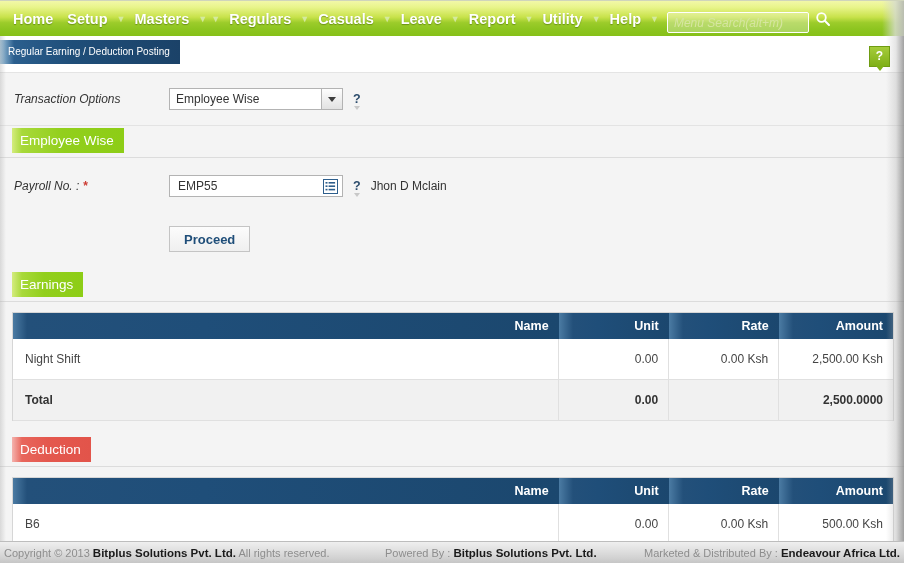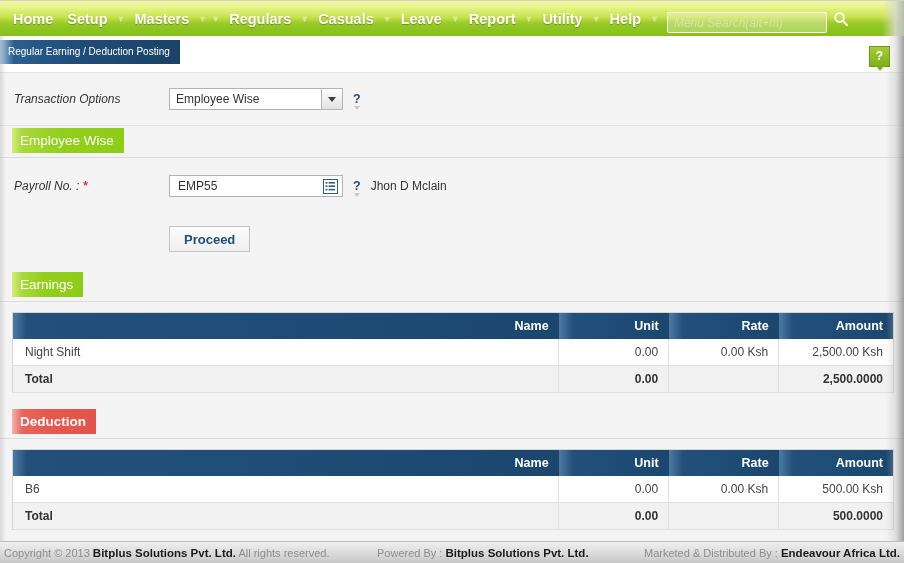--- a/index.html
+++ b/index.html
@@ -66,21 +66,21 @@
     line-height: 36px;
     opacity: .85;
   }
   .menu-search-wrap {
     position: relative;
     margin-left: 6px;
     display: flex;
     align-items: center;
   }
   .menu-search {
-    width: 160px;
+    width: 142px;
     height: 21px;
     border: 1px solid #ffffff;
     background: rgba(255,255,255,0.30);
     border-radius: 2px;
     font-family: "Liberation Sans", sans-serif;
     font-size: 12px;
     font-style: italic;
     color: #cfe38d;
     padding: 8px 6px;
     box-sizing: border-box;
@@ -278,21 +278,20 @@
     padding: 0 10px 0 8px;
     color: #ffffff;
     font-size: 13.5px;
     white-space: nowrap;
   }
   .sec-tag.green {
     background: linear-gradient(to right, #d4ec7e 0px, #a8d93a 10px, #92cf1c 45%, #8dcd16 100%);
   }
   .sec-tag.red {
     background: linear-gradient(to right, #f4b3ae 0px, #e8665c 10px, #e4584e 45%, #e2544a 100%);
-    font-weight: bold;
   }
 
   
   .tbl-wrap {
     margin: 10px 10px 0 12px;
     background: #ffffff;
     border: 1px solid #d6d6d6;
     border-bottom: none;
   }
   table.grid {
@@ -305,21 +304,21 @@
     color: #ffffff;
     font-weight: bold;
     font-size: 12.5px;
     height: 26px;
     text-align: right;
     padding: 0 10px;
     white-space: nowrap;
   }
   table.grid thead th.name-col { text-align: right; padding-left: 20px; }
   table.grid tbody td {
-    height: 26px;
+    height: 40px;
     padding: 0 10px;
     text-align: right;
     color: #444;
     border-bottom: 1px solid #e0e0e0;
     white-space: nowrap;
   }
   table.grid tbody td.name-col { text-align: left; padding-left: 12px; border-right: 1px solid #e0e0e0; }
   table.grid tbody td.unit-col { border-right: 1px solid #e0e0e0; }
   table.grid tbody td.rate-col { border-right: 1px solid #e0e0e0; }
   table.grid tbody tr.total-row td {
@@ -346,21 +345,21 @@
     height: 22px;
     box-sizing: border-box;
     background: linear-gradient(to bottom, #efefef 0%, #e2e2e2 35%, #d2d2d2 75%, #c6c6c6 100%);
     border-top: 1px solid #bdbdbd;
     display: flex;
     align-items: center;
     font-size: 11px;
     color: #8d8d8d;
   }
   .foot-left { position: absolute; left: 4px; white-space: nowrap; }
-  .foot-mid  { position: absolute; left: 377px; white-space: nowrap; }
+  .foot-mid  { position: absolute; left: 385px; white-space: nowrap; }
   .foot-right{ position: absolute; right: 4px; white-space: nowrap; }
   .foot-strong { color: #1a1a1a; font-weight: bold; font-size: 11.5px; }
 
   
   .page-edge {
     position: absolute;
     right: 0; top: 36px;
     width: 18px;
     bottom: 22px;
     background: linear-gradient(to right, rgba(255,255,255,0) 0%, rgba(180,180,180,0.35) 55%, rgba(130,130,130,0.75) 100%);

